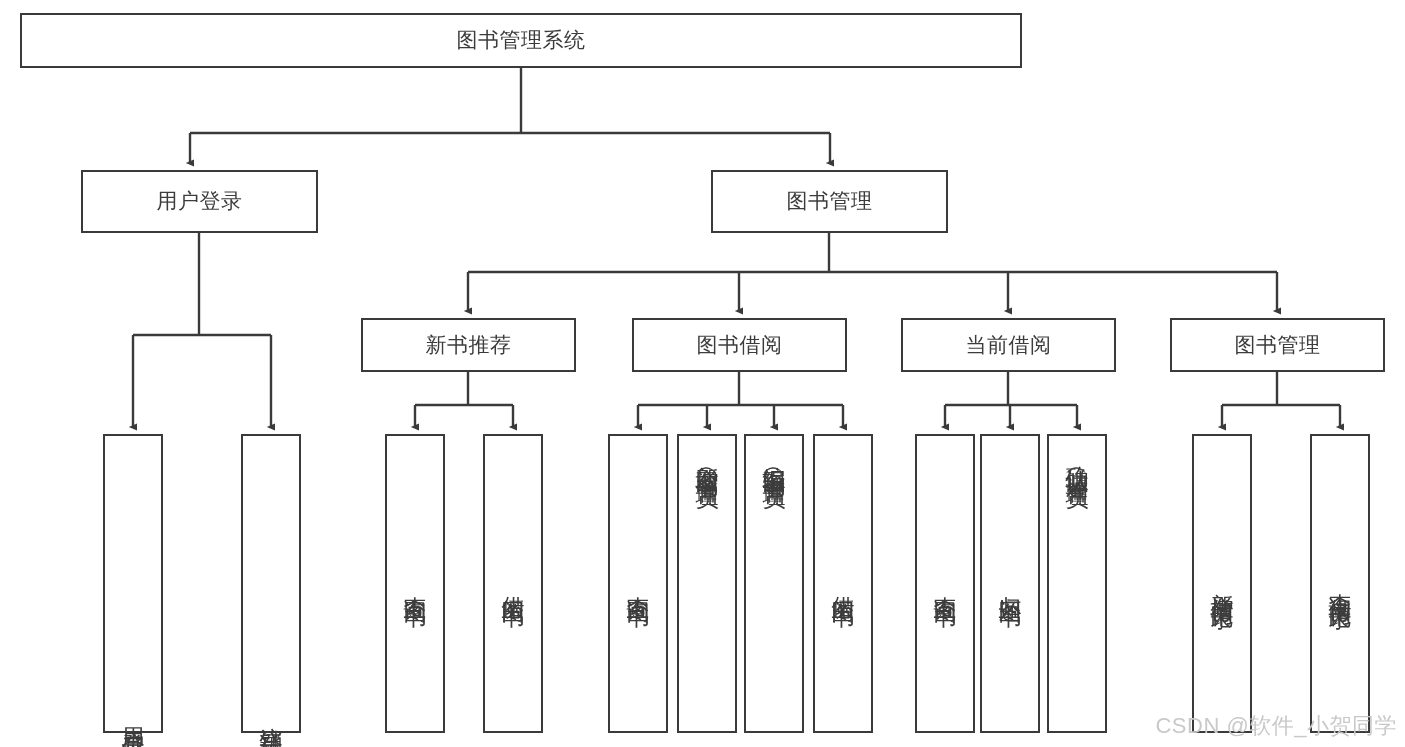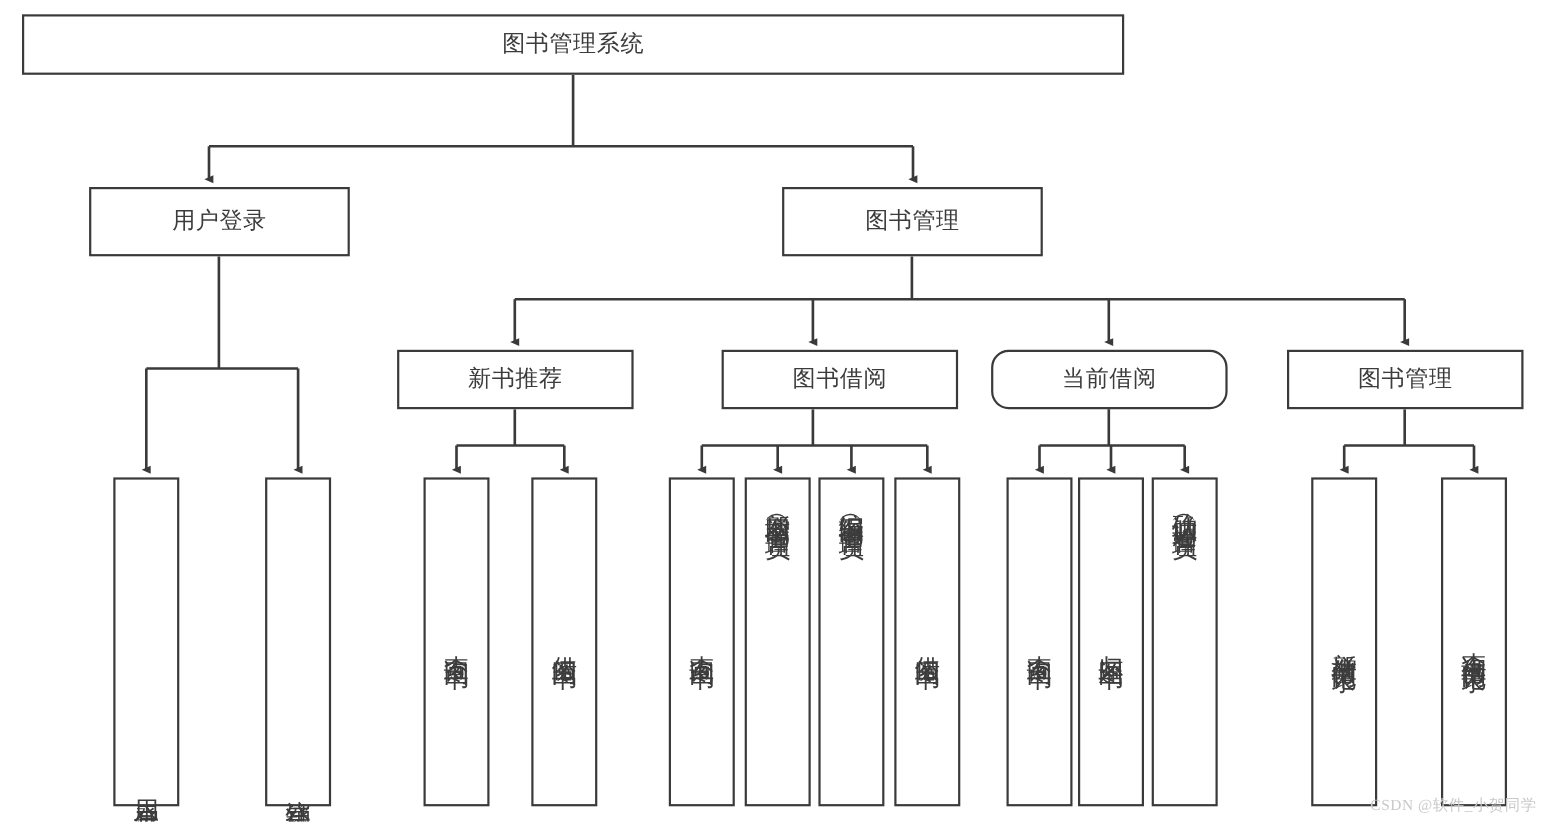--- a/index.html
+++ b/index.html
@@ -63,25 +63,24 @@
     font-size: 23px;
     letter-spacing: 3px;
     line-height: 1.0;
     white-space: nowrap;
   }
   .watermark {
     position: absolute;
     right: 8px;
     bottom: 6px;
     color: #c9c9c9;
-    font-size: 14px;
+    font-size: 22px;
     letter-spacing: 0.5px;
     z-index: 5;
     white-space: nowrap;
-    font-family: Liberation Serif, serif;
   }
 </style>
 </head>
 <body>
 
 <div id="canvas">
 
   <svg class="wires" viewBox="0 0 1405 747">
     <defs>
       <marker id="arrow" markerWidth="9" markerHeight="9" refX="4.2" refY="4.4" orient="auto" markerUnits="userSpaceOnUse">
@@ -139,24 +138,24 @@
   <div class="node" style="left:81px; top:170px; width:237px; height:63px;">
     <span class="lbl">用户登录</span>
   </div>
   <div class="node" style="left:711px; top:170px; width:237px; height:63px;text-align:center;">
     <span class="lbl">图书管理</span>
   </div>
 
   <div class="node" style="left:361px; top:318px; width:215px; height:54px;align-items:center;">
     <span class="lbl">新书推荐</span>
   </div>
-  <div class="node" style="left:632px; top:318px; width:215px; height:54px;margin-left:24px;">
+  <div class="node" style="left:632px; top:318px; width:215px; height:54px;">
     <span class="lbl">图书借阅</span>
   </div>
-  <div class="node" style="left:901px; top:318px; width:215px; height:54px;border-radius:16px;">
+  <div class="node" style="left:901px; top:318px; width:215px; height:54px;">
     <span class="lbl">当前借阅</span>
   </div>
   <div class="node" style="left:1170px; top:318px; width:215px; height:54px;">
     <span class="lbl">图书管理</span>
   </div>
 
   <div class="node vert bottomish" style="left:103px; top:434px; width:60px; height:299px;">
     <span class="lbl">用户登录</span>
   </div>
   <div class="node vert bottomish" style="left:241px; top:434px; width:60px; height:299px;">

